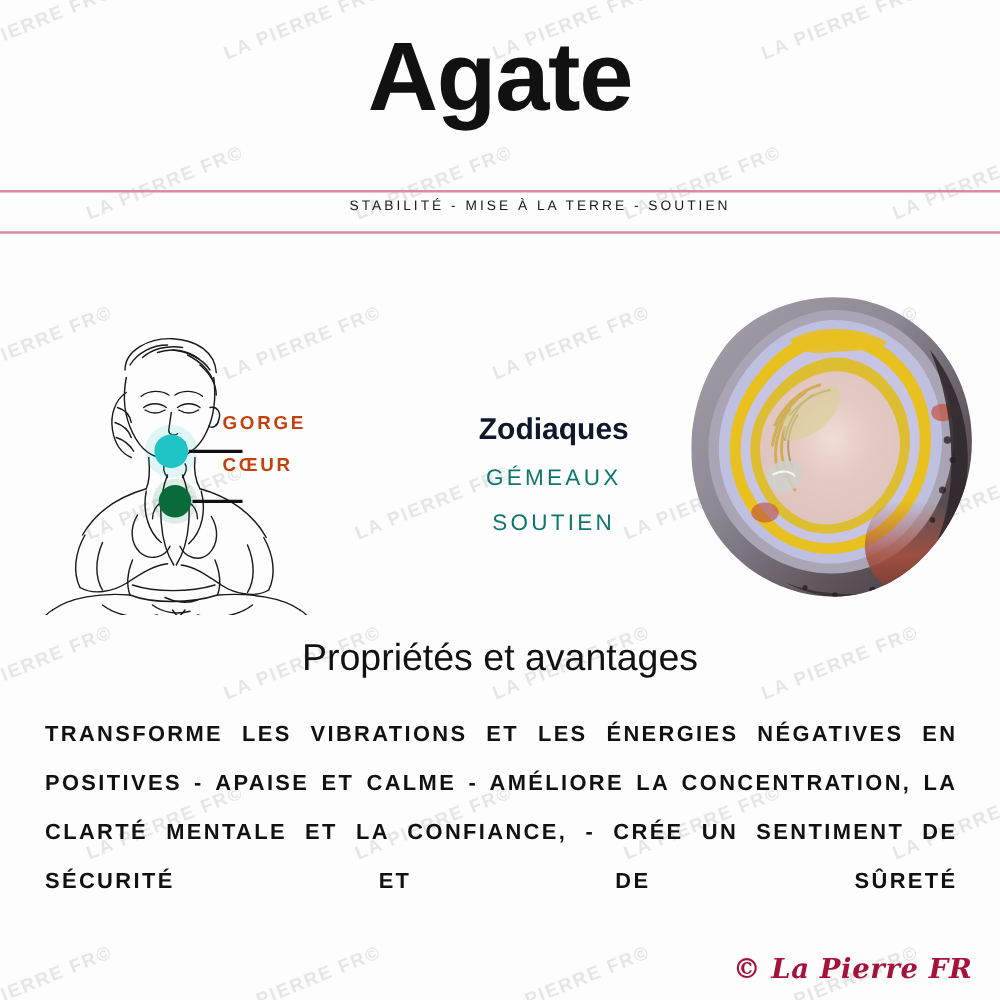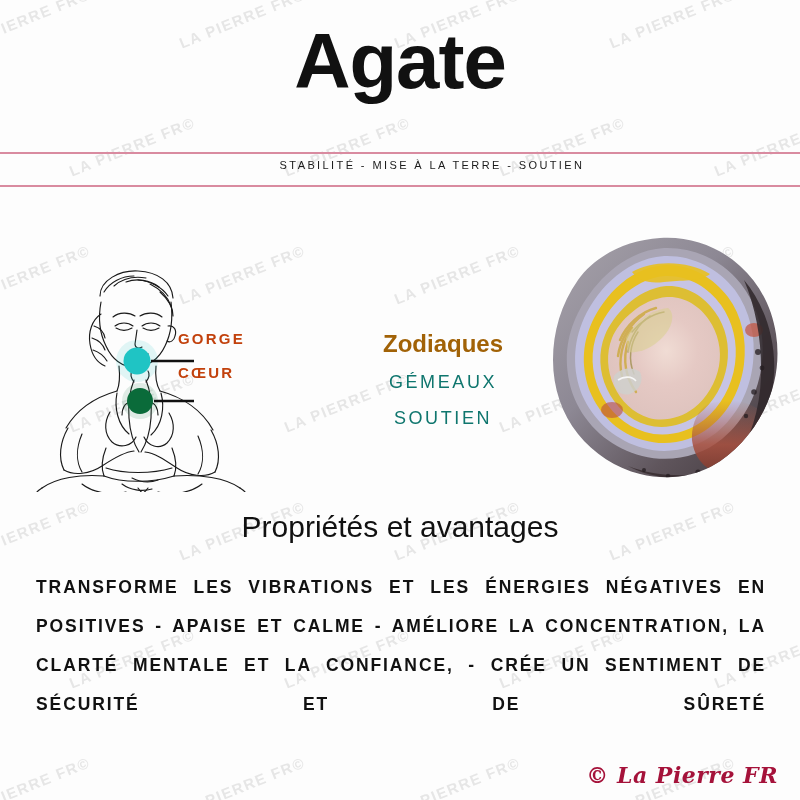--- a/index.html
+++ b/index.html
@@ -121,21 +121,21 @@
   #zodiac-block {
     position: absolute;
     top: 330px;
     left: 300px;
     width: 286px;
     text-align: center;
   }
   #zodiac-heading {
     font-size: 24px;
     font-weight: 700;
-    color: #a16207;
+    color: #0f172a;
     margin: 0 0 14px 0;
   }
   .zodiac-sign {
     font-size: 18px;
     font-weight: 400;
     letter-spacing: 2.6px;
     color: #0f766e;
     margin-bottom: 15px;
   }
 

